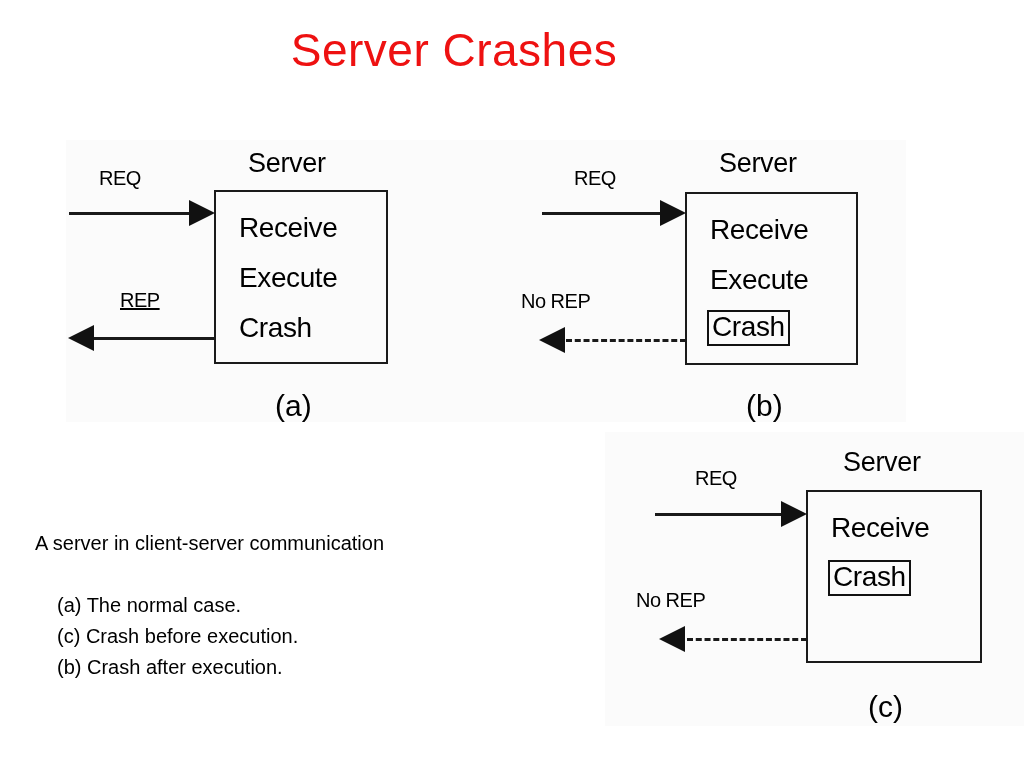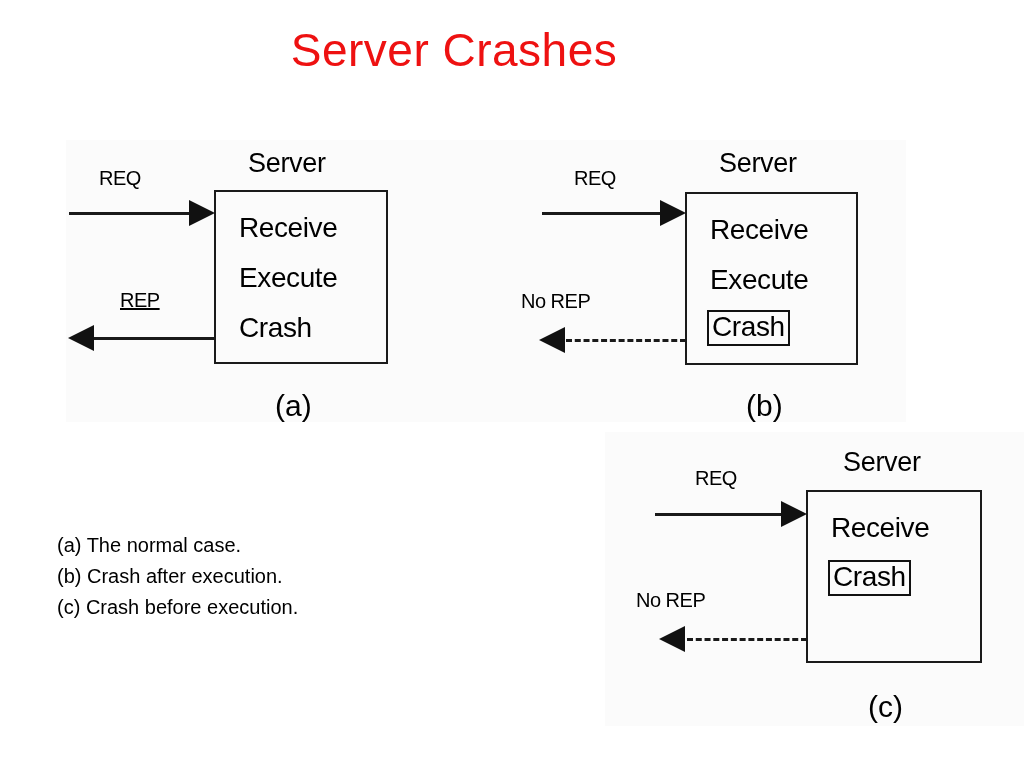--- a/index.html
+++ b/index.html
@@ -214,16 +214,17 @@
   <div class="arrow-right" style="left:781px; top:501px;"></div>
 
   <div class="arrow-label" style="left:636px; top:590px;">No REP</div>
   <div class="line-dashed" style="left:687px; top:638px; width:120px;"></div>
   <div class="arrow-left" style="left:659px; top:626px;"></div>
 
   <div class="subcaption" style="left:868px; top:692px;">(c)</div>
 </div>
 
 <div id="caption-block">
+  <p id="caption-intro">A server in client-server communication</p>
   <div class="caption-item">(a) The normal case.</div>
+  <div class="caption-item">(c) Crash before execution.</div>
   <div class="caption-item">(b) Crash after execution.</div>
-  <div class="caption-item">(c) Crash before execution.</div>
 </div>
 
 </body></html>

